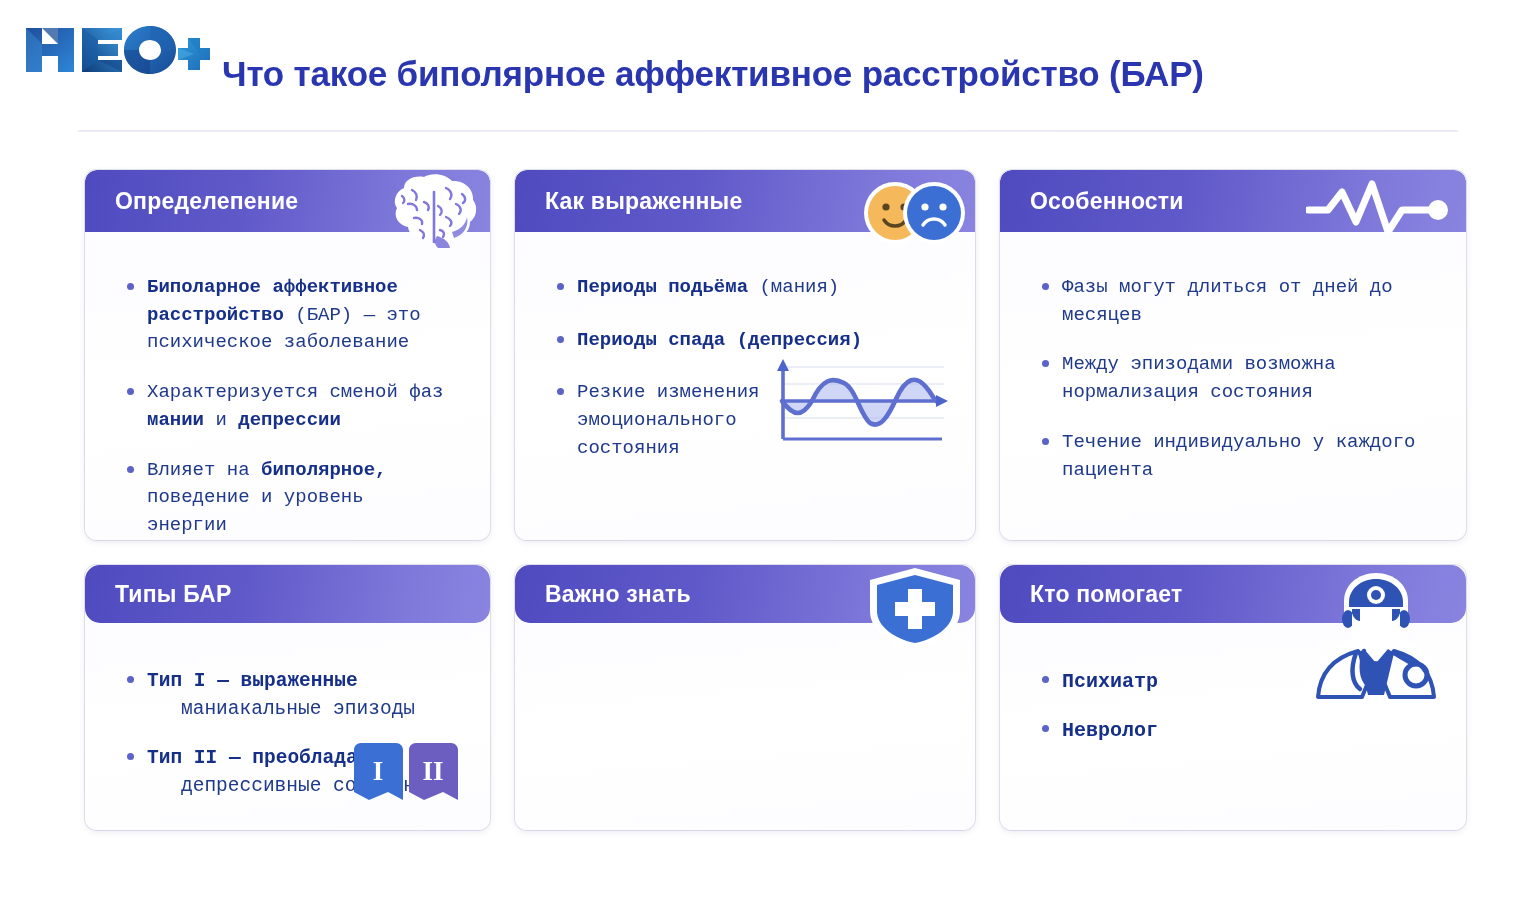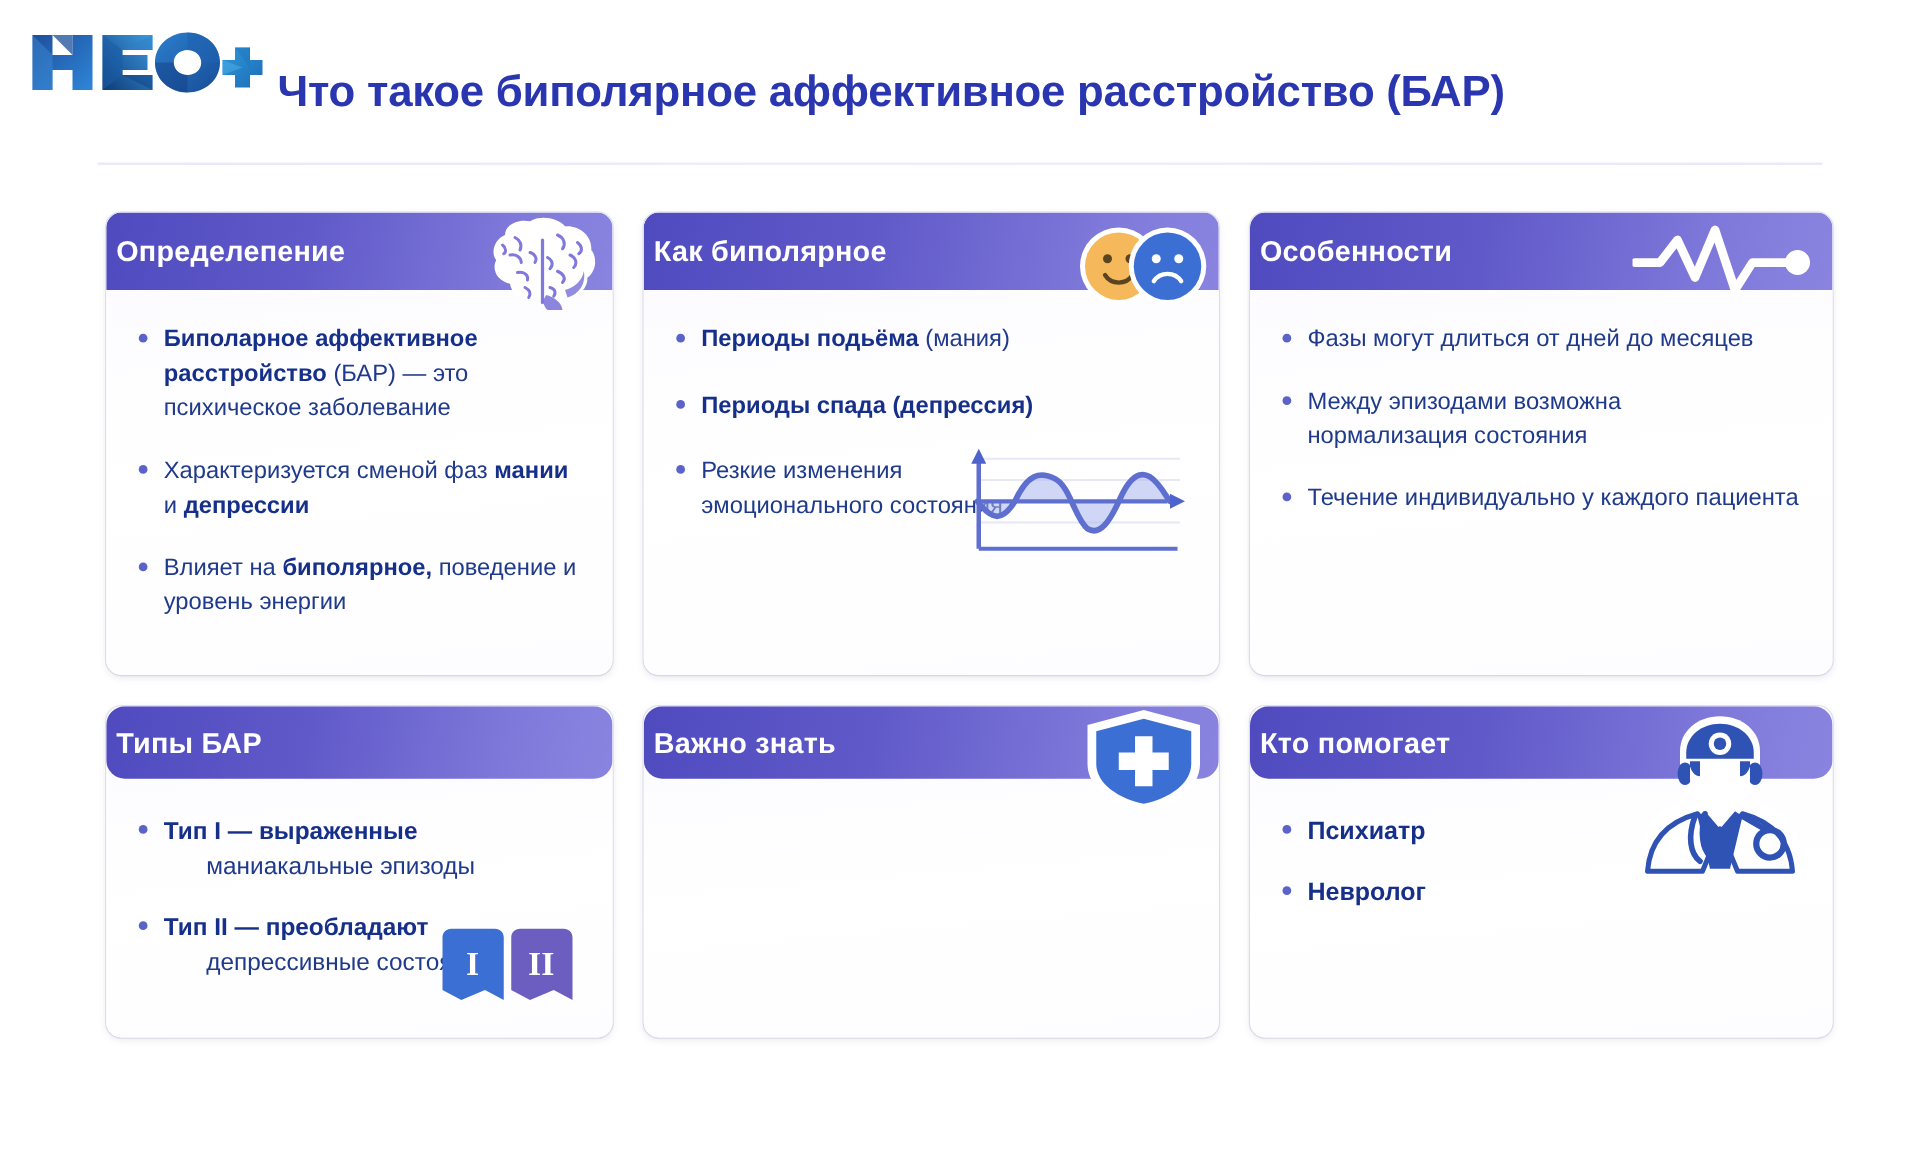--- a/index.html
+++ b/index.html
@@ -48,31 +48,31 @@
     position:relative;
     height:62px;
     border-radius:12px 12px 0 0;
     background:linear-gradient(100deg,#4F4BBF 0%,#6059C9 40%,#7E78DA 78%,#8A84E0 100%);
     display:flex;align-items:center;
     z-index:2;
   }
   .card.r2 .card-head{height:58px;border-radius:15px;}
   .card-title{
     color:#ffffff;font-size:23px;font-weight:bold;
-    margin-left:8px;letter-spacing:.2px;white-space:nowrap;
+    margin-left:30px;letter-spacing:.2px;white-space:nowrap;
   }
 
   .card-body{
     position:relative;
     padding:26px 22px 10px 22px;
     z-index:1;
   }
   .card.r2 .card-body{padding-top:28px;}
 
-  ul.bullets{list-style:none;margin:0;padding:0;}
+  ul.bullets{list-style:none;margin:16px;padding:0;font-family:Liberation Mono, monospace;}
   ul.bullets li{
     position:relative;
     padding-left:24px;
     margin-bottom:20px;
     font-size:19px;
     line-height:1.46;
     color:#1F3A8A;
   }
   ul.bullets li:before{
     content:"";position:absolute;left:4px;top:9px;
@@ -182,21 +182,21 @@
           <path d="M28 24 C31 26 31 30 29 31"></path>
         </g>
         <path d="M78 60 C86 58 92 52 93 45 C95 54 90 63 80 66 Z" fill="#7E78DA" opacity=".85"></path>
         <path d="M63 64 C70 66 75 70 76 76 L64 76 C60 72 60 68 63 64 Z" fill="#7E78DA" opacity=".9"></path>
       </svg>
     </div>
 
     <div class="card c2 r1">
       <div class="card-inner">
         <div class="card-head">
-          <span class="card-title">Как биполярное</span>
+          <span class="card-title">Как выраженные</span>
         </div>
         <div class="card-body">
           <ul class="bullets">
             <li><b>Периоды подьёма</b> (мания)</li>
             <li><b>Периоды спада (депрессия)</b></li>
             <li style="max-width:250px;">Резкие изменения эмоционального состояния</li>
           </ul>
         </div>
         <svg class="wave-ic" viewBox="0 0 185 95" xmlns="http://www.w3.org/2000/svg">
           <g stroke="#E6E8F5" stroke-width="1.6">

